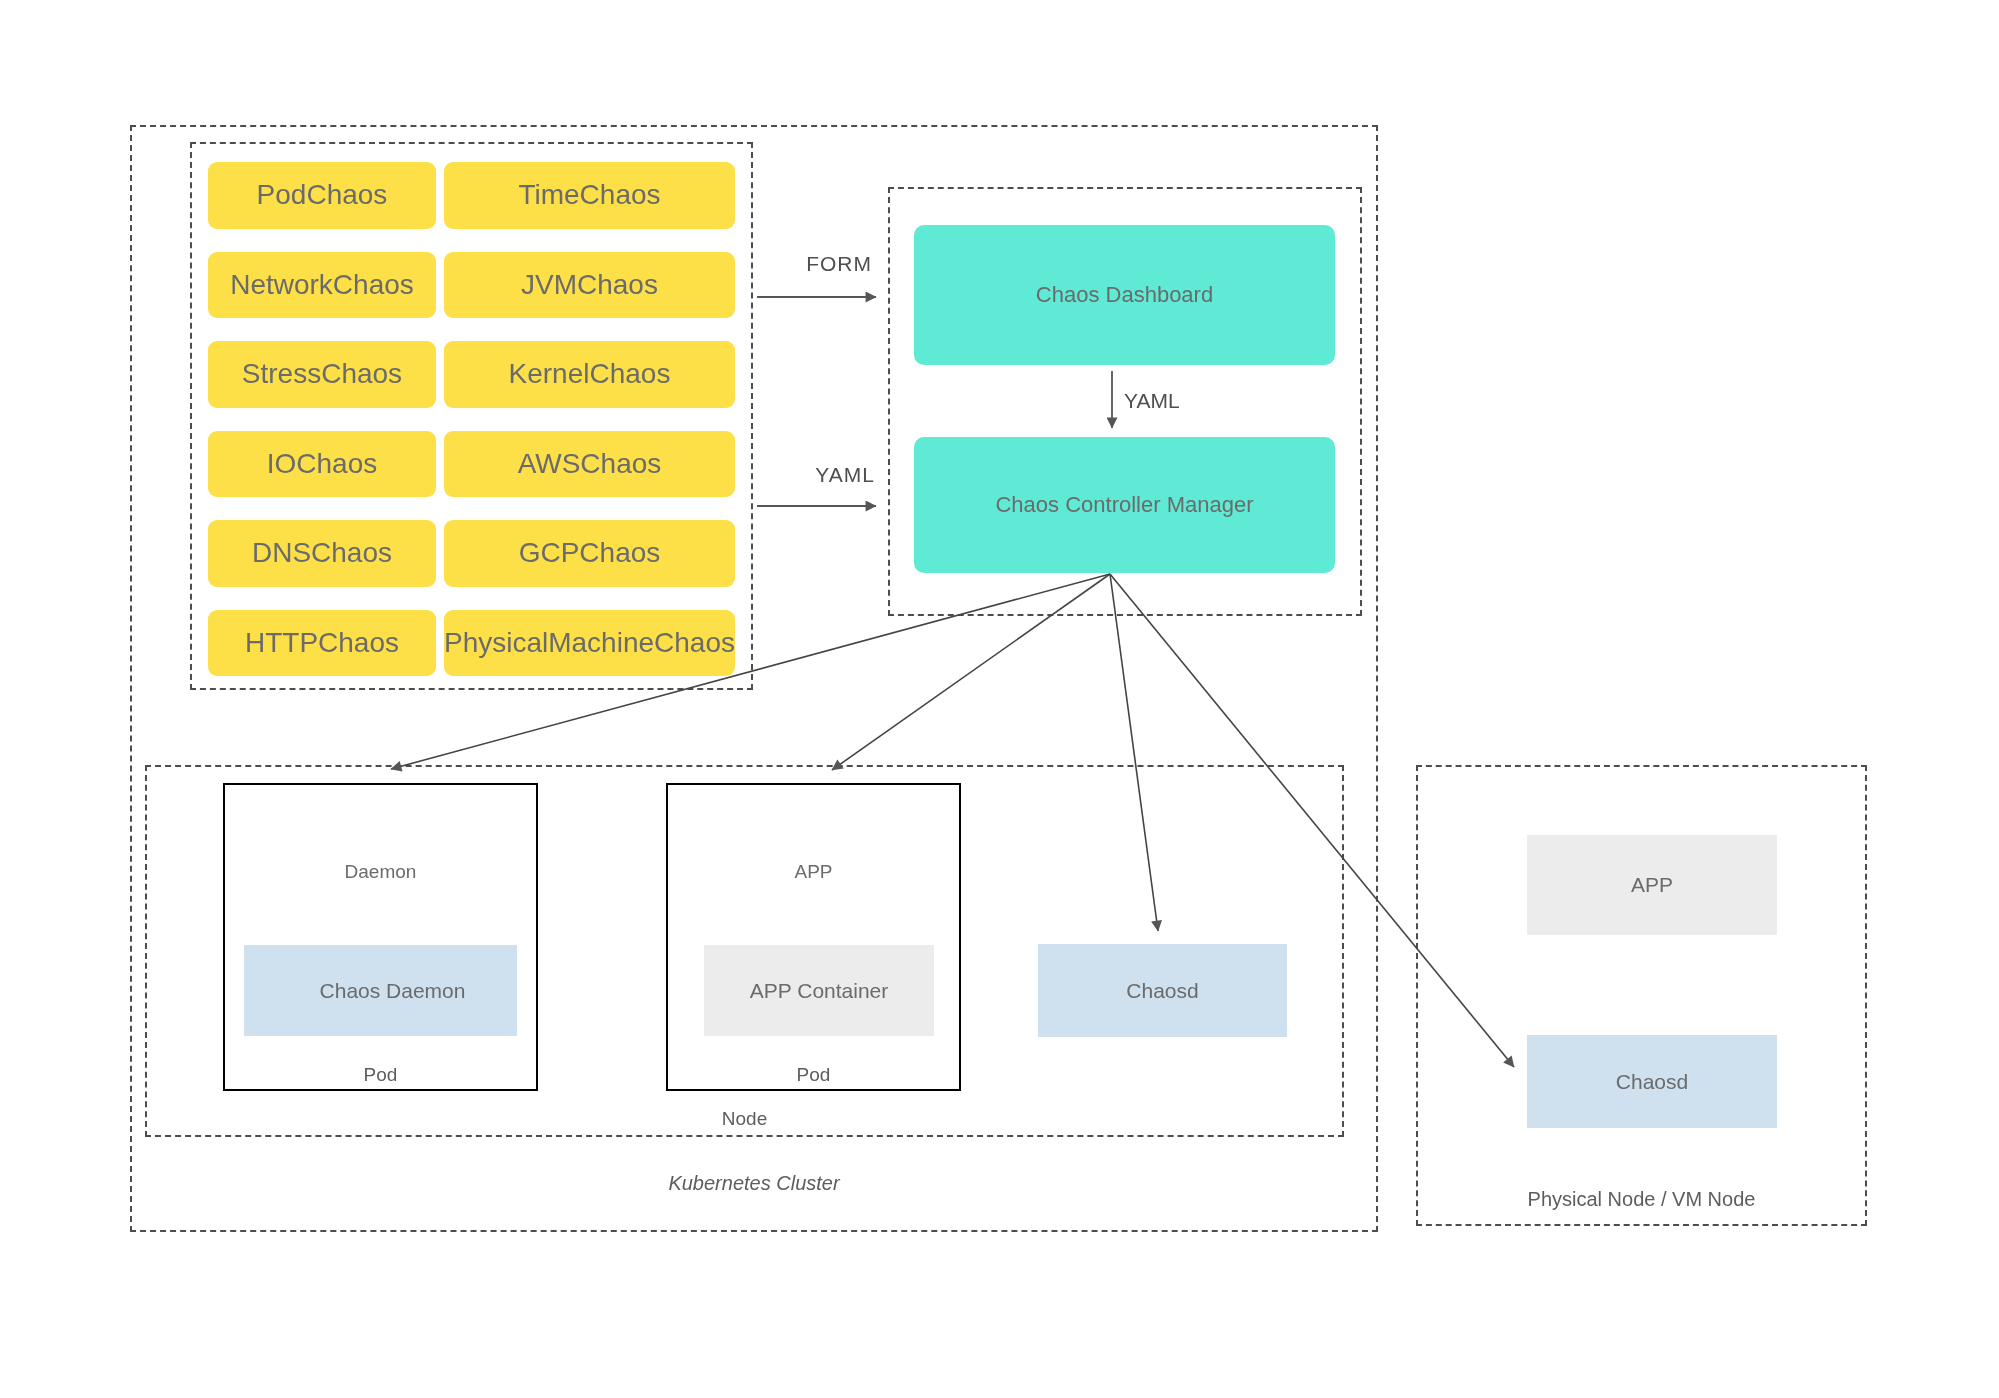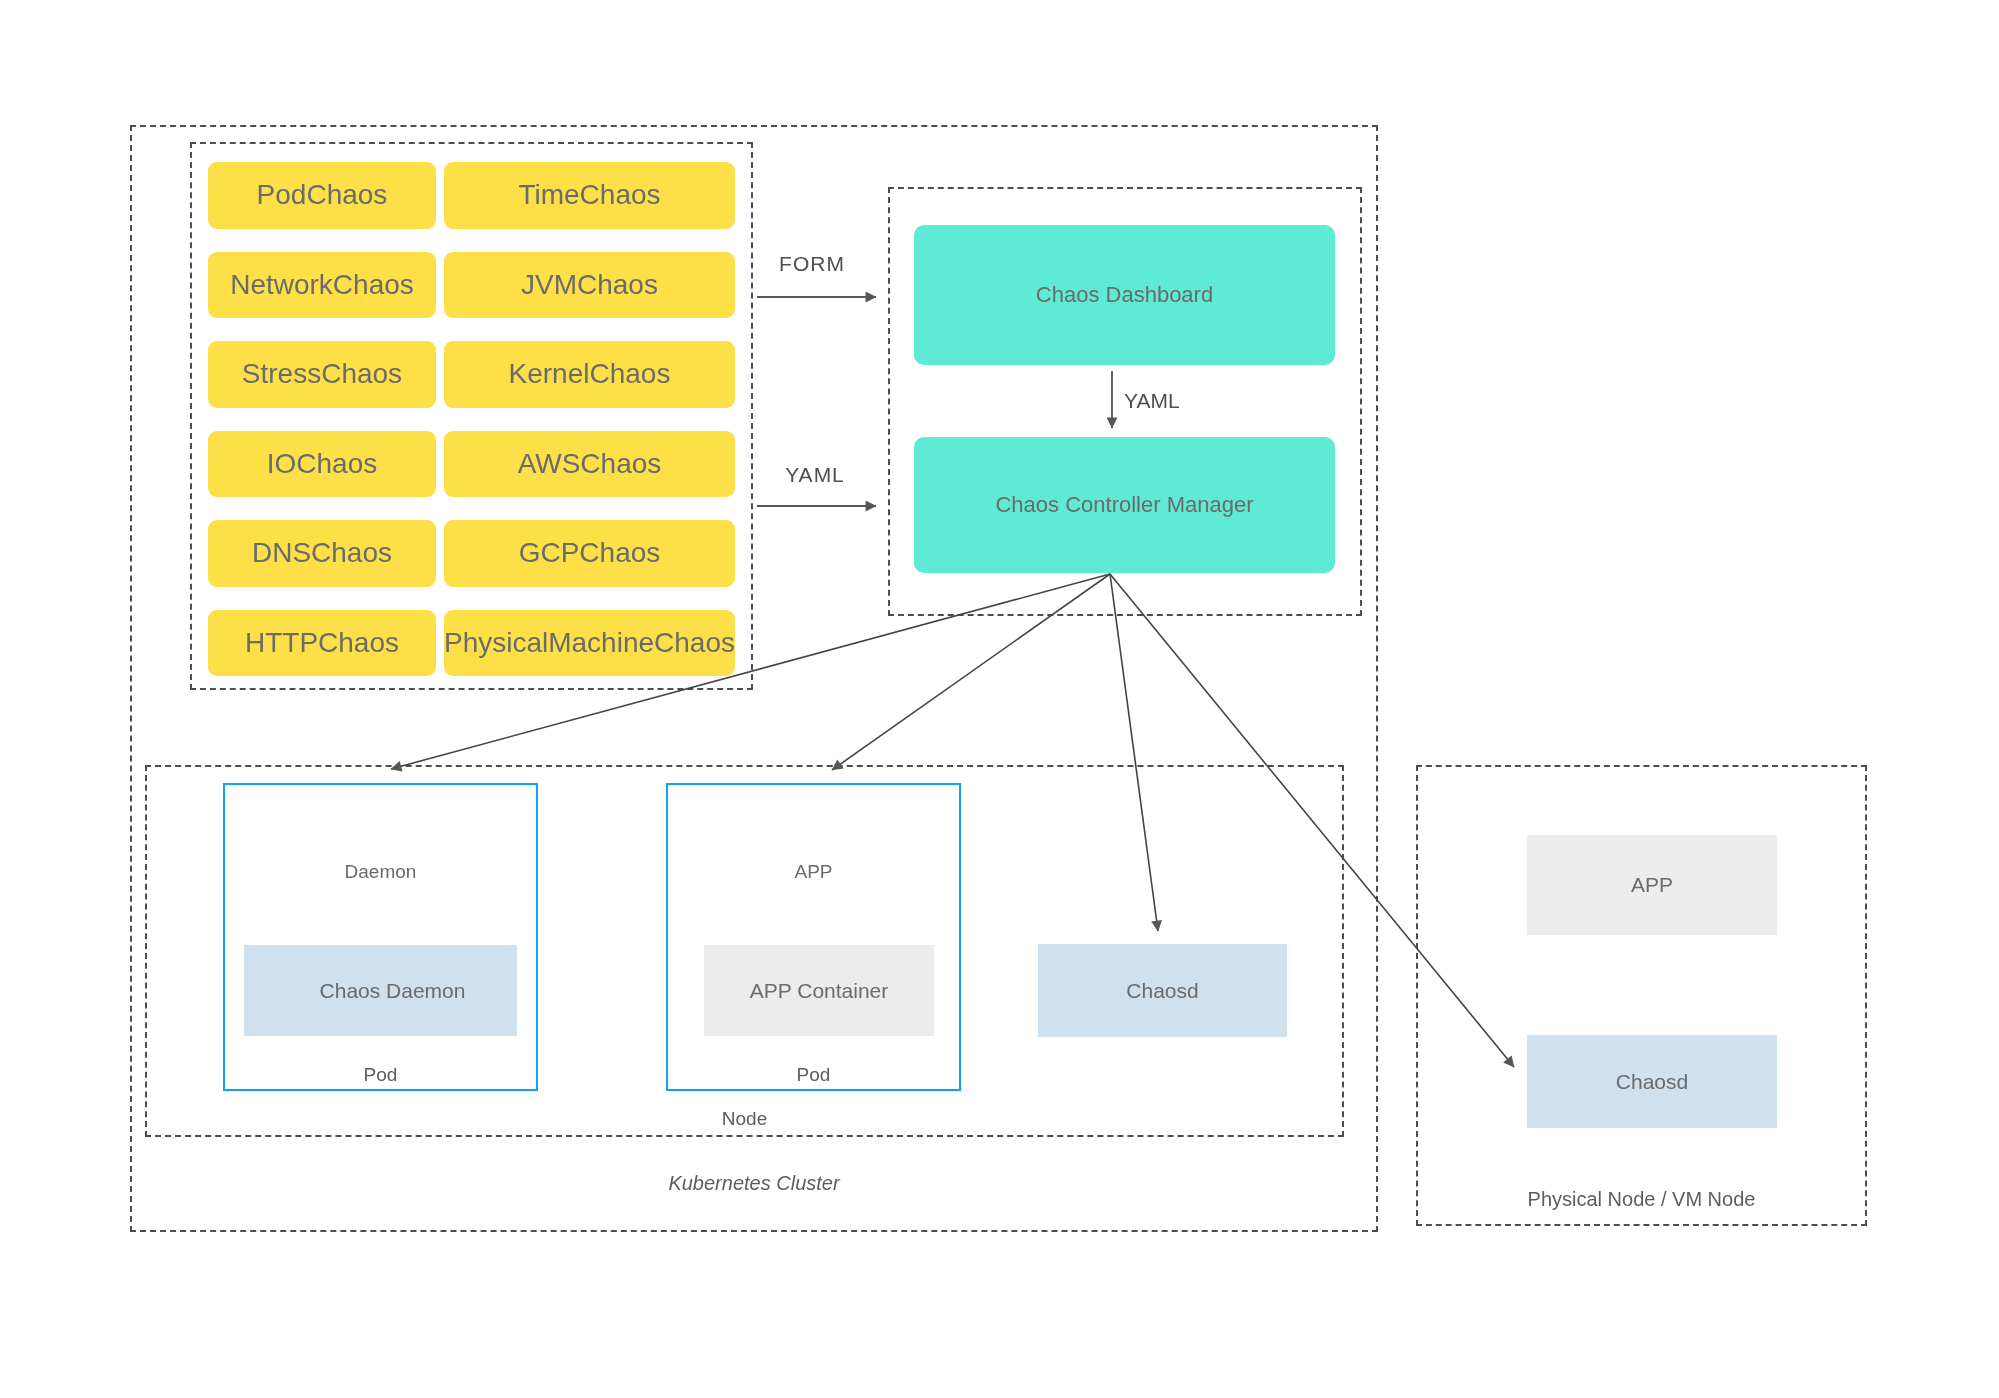--- a/index.html
+++ b/index.html
@@ -47,21 +47,21 @@
     background: #5eead4;
     display: flex; align-items: center; justify-content: center;
     font-size: 22px; color: #6b6b6b;
     box-sizing: border-box;
   }
   .rounded { border-radius: 10px; }
 
   
   .pod {
     position: absolute;
-    border: 2px solid #0ea5e9;
+    border: 2px solid #000000;
     background: #ffffff;
     box-sizing: border-box;
   }
   .pod-title {
     position: absolute; left: 0; width: 100%;
     text-align: center; font-size: 19px; color: #6b6b6b;
   }
   .container-box {
     position: absolute;
     display: flex; align-items: center; justify-content: center;
@@ -73,21 +73,21 @@
   .small-label {
     position: absolute;
     text-align: center; font-size: 19px; color: #5d5d5d;
   }
   .caption {
     position: absolute;
     text-align: center; font-size: 20px; color: #5d5d5d;
   }
   .flow-label {
     position: absolute;
-    text-align: center; font-size: 21px; color: #4f4f4f;
+    text-align: right; font-size: 21px; color: #4f4f4f;
     letter-spacing: 1px;
   }
   svg.wires { position: absolute; left: 0; top: 0; pointer-events: none; }
 </style>
 </head>
 <body>
 
 <div class="canvas">
 
   <div class="dashed" style="left:130px; top:125px; width:1248px; height:1107px;"></div>

